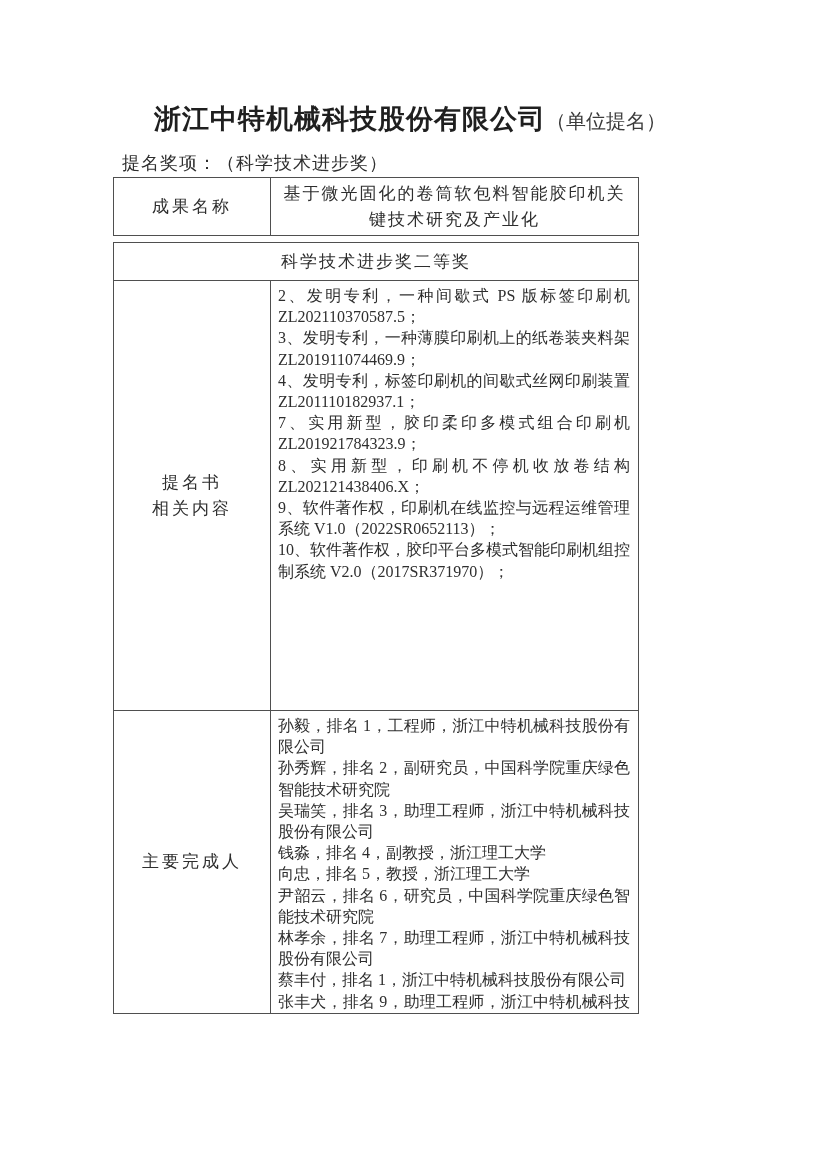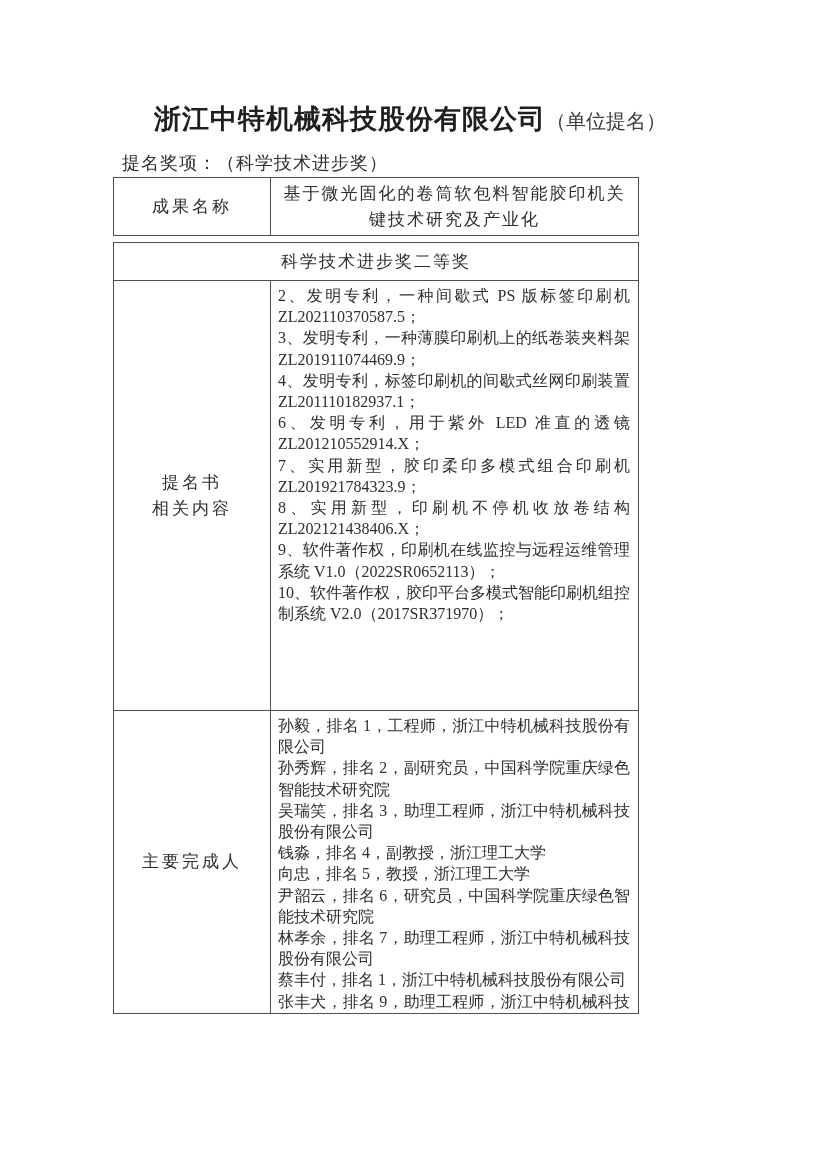--- a/index.html
+++ b/index.html
@@ -124,21 +124,20 @@
 
     <div class="row row-content">
       <div class="label-cell">
         <span>提名书</span>
         <span>相关内容</span>
       </div>
       <div class="value-list">
         <p>2、发明专利，一种间歇式 PS 版标签印刷机 ZL202110370587.5；</p>
         <p>3、发明专利，一种薄膜印刷机上的纸卷装夹料架 ZL201911074469.9；</p>
         <p>4、发明专利，标签印刷机的间歇式丝网印刷装置 ZL201110182937.1；</p>
-        <p>6、发明专利，用于紫外 LED 准直的透镜 ZL201210552914.X；</p>
         <p>7、实用新型，胶印柔印多模式组合印刷机 ZL201921784323.9；</p>
         <p>8、实用新型，印刷机不停机收放卷结构 ZL202121438406.X；</p>
         <p>9、软件著作权，印刷机在线监控与远程运维管理系统 V1.0（2022SR0652113）；</p>
         <p>10、软件著作权，胶印平台多模式智能印刷机组控制系统 V2.0（2017SR371970）；</p>
       </div>
     </div>
 
     <div class="row row-people">
       <div class="label-cell">主要完成人</div>
       <div class="value-list">

